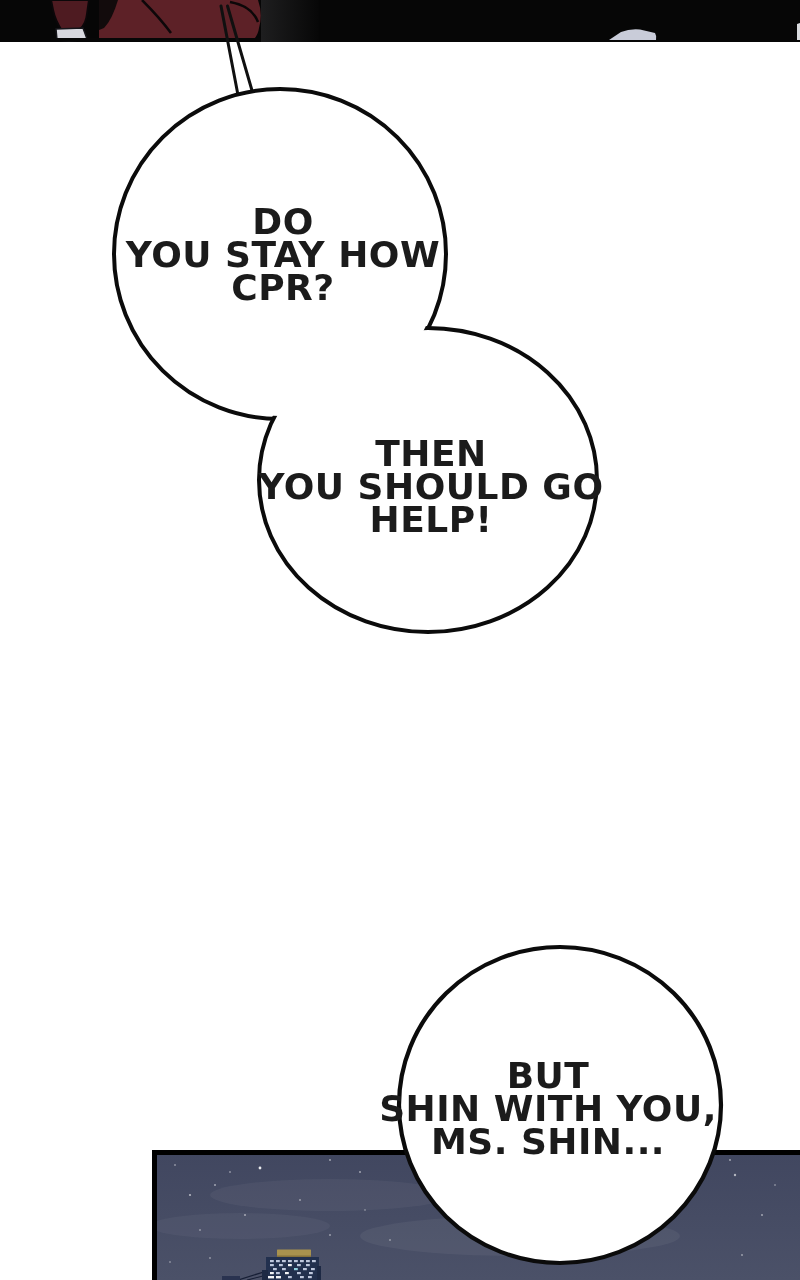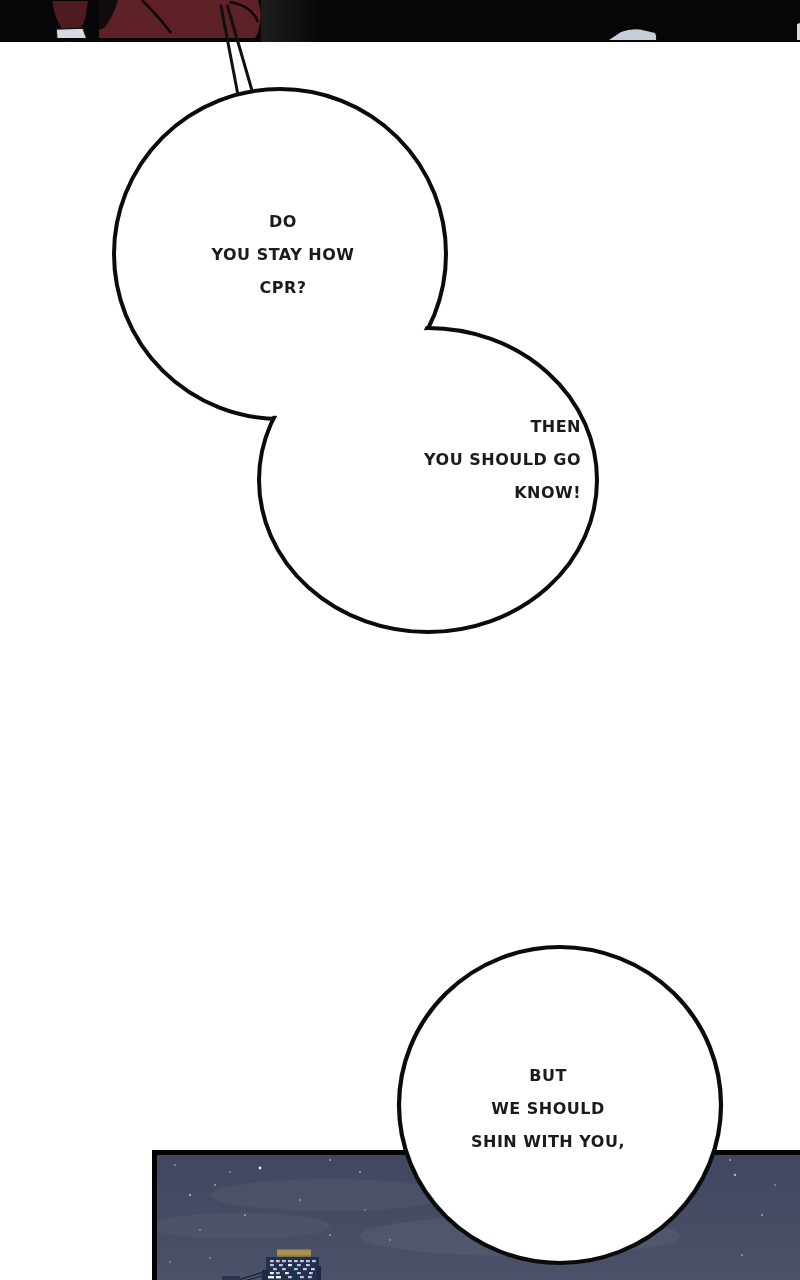--- a/index.html
+++ b/index.html
@@ -9,29 +9,29 @@
     overflow:hidden;
     background:#ffffff;
     font-family:"DejaVu Sans", sans-serif;
   }
   #scene{position:absolute;left:0;top:0;width:800px;height:1280px;display:block;}
   .bubble-text{
     position:absolute;
     display:flex;flex-direction:column;align-items:center;justify-content:center;
     text-align:center;
     font-weight:bold;
-    font-size:16px;line-height:33px;
+    font-size:36px;line-height:33px;
     letter-spacing:0.5px;
     color:#1b1b1b;
     white-space:nowrap;
     pointer-events:none;
   }
   .bubble-text .line{display:block;}
   #text-bubble-1{left:133px;top:186px;width:300px;height:136px;}
-  #text-bubble-2{left:281px;top:409px;width:300px;height:101px;align-items:flex-end;}
+  #text-bubble-2{left:281px;top:436px;width:300px;height:101px;}
   #text-bubble-3{left:398px;top:1040px;width:300px;height:136px;}
 </style>
 </head>
 <body>
 
 <div id="page">
 
   <svg id="scene" viewBox="0 0 800 1280">
     <defs>
       <linearGradient id="skyGrad" x1="0" y1="0" x2="0" y2="1">
@@ -170,22 +170,22 @@
 
   <div id="text-bubble-1" class="bubble-text">
     <span class="line">DO</span>
     <span class="line">YOU STAY HOW</span>
     <span class="line">CPR?</span>
   </div>
 
   <div id="text-bubble-2" class="bubble-text">
     <span class="line">THEN</span>
     <span class="line">YOU SHOULD GO</span>
-    <span class="line">KNOW!</span>
+    <span class="line">HELP!</span>
   </div>
 
   <div id="text-bubble-3" class="bubble-text">
     <span class="line">BUT</span>
-    <span class="line">WE SHOULD</span>
     <span class="line">SHIN WITH YOU,</span>
+    <span class="line">MS. SHIN...</span>
   </div>
 
 </div>
 
 </body></html>

